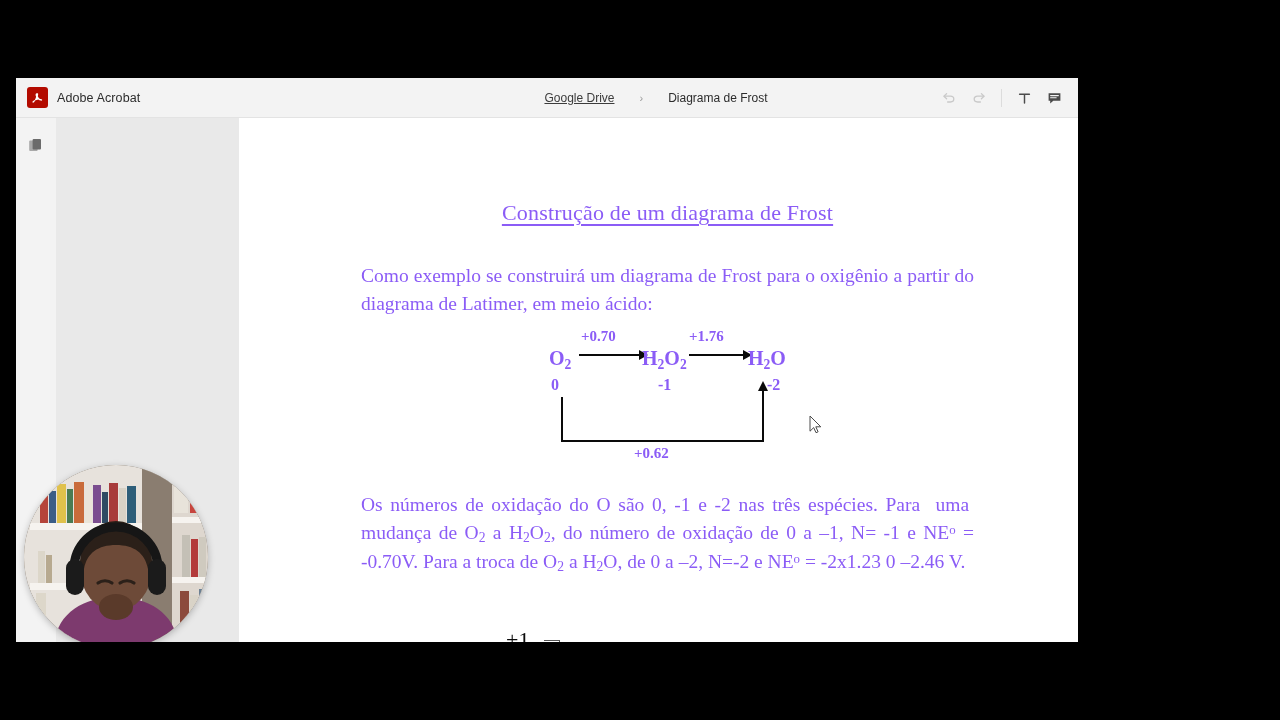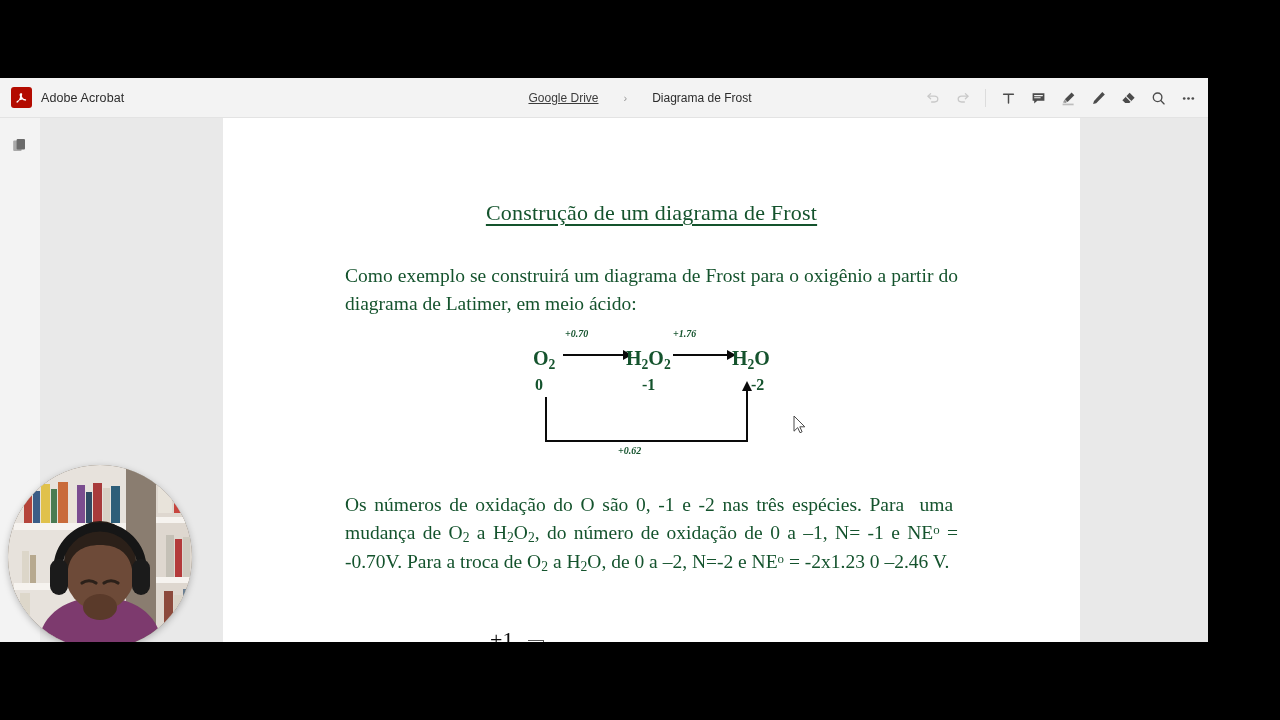--- a/index.html
+++ b/index.html
@@ -4,22 +4,22 @@
 <style>
   * { box-sizing: border-box; margin: 0; padding: 0; }
   html, body {
     width: 1280px; height: 720px;
     background: #000;
     font-family: "Liberation Sans", sans-serif;
     overflow: hidden;
   }
   #screen {
     position: absolute;
-    left: 0; top: 78px;
-    width: 1208px; height: 564px;
+    left: 16px; top: 78px;
+    width: 1062px; height: 564px;
     background: #ffffff;
     overflow: hidden;
   }
   .letterbox { position: absolute; left: 0; width: 1280px; background: #000; }
   #lb-top { top: 0; height: 78px; }
   #lb-bottom { top: 642px; height: 78px; }
 
   
   #appbar {
     position: absolute; left: 0; top: 0; width: 1280px; height: 40px;
@@ -87,21 +87,21 @@
 
   
   #page {
     position: absolute; left: 223px; top: 0;
     width: 857px; height: 524px;
     background: #ffffff;
   }
   #page-content {
     position: absolute; left: 0; top: 0; width: 857px;
     font-family: "Liberation Serif", "DejaVu Serif", serif;
-    color: #14532d;
+    color: #8b5cf6;
   }
   #doc-title {
     text-align: center;
     font-size: 22px;
     margin-top: 82px;
     text-decoration: underline;
     text-underline-offset: 4px;
     letter-spacing: .2px;
   }
   .para {
@@ -119,21 +119,21 @@
   #latimer {
     position: relative;
     width: 857px; height: 140px;
     margin-top: 12px;
     font-family: "Liberation Serif", "DejaVu Serif", serif;
     font-weight: bold;
   }
   #latimer .sp { position: absolute; font-size: 20px; }
   #latimer .sp sub { font-size: 0.68em; vertical-align: -0.28em; }
   #latimer .ox { position: absolute; font-size: 16px; }
-  #latimer .pot { position: absolute; font-size: 10px; font-style: italic; }
+  #latimer .pot { position: absolute; font-size: 15px; }
   .arrow-line {
     position: absolute; height: 1.8px; background: #0a0a0a;
   }
   .arrow-head {
     position: absolute; width: 0; height: 0;
     border-top: 5px solid transparent;
     border-bottom: 5px solid transparent;
     border-left: 9px solid #0a0a0a;
   }
   .bracket-v, .bracket-h {

